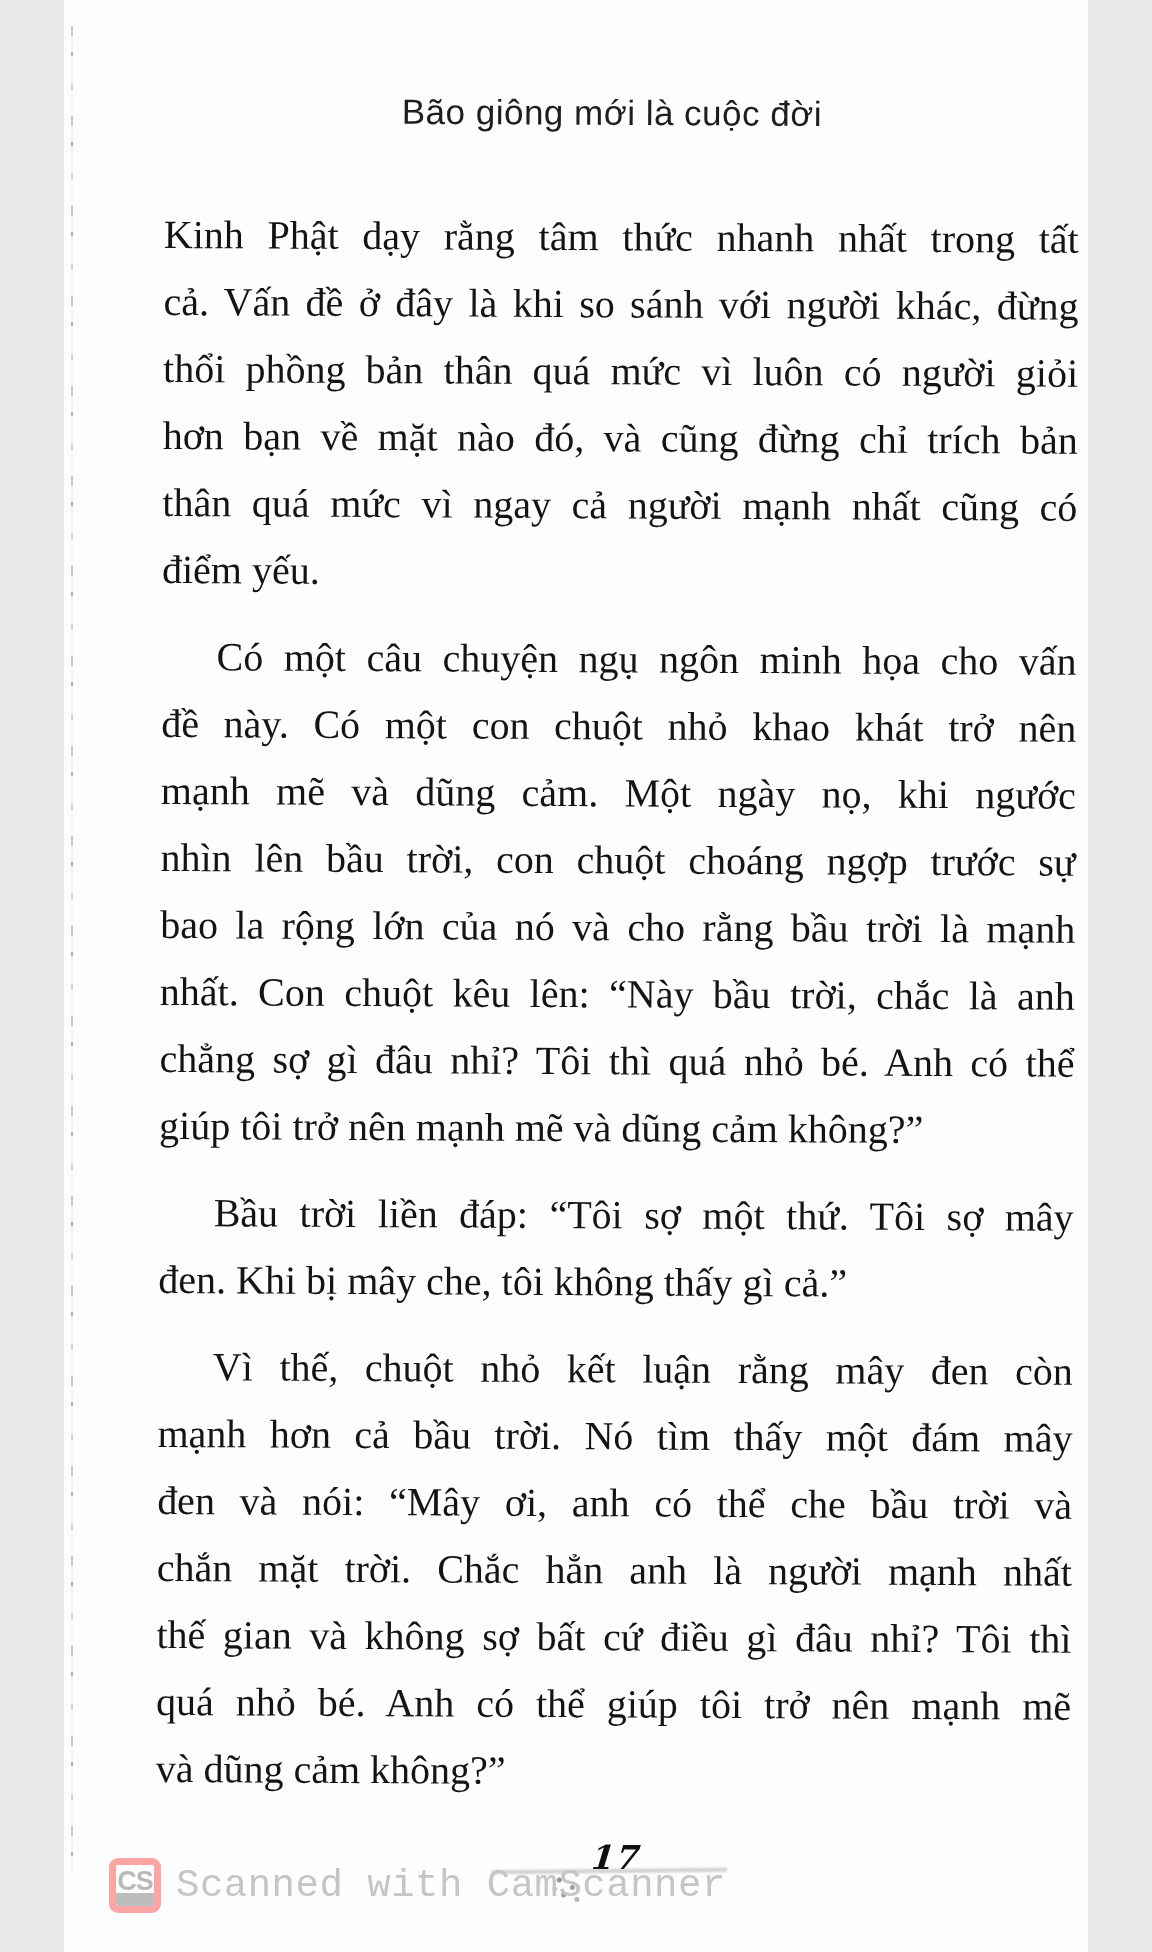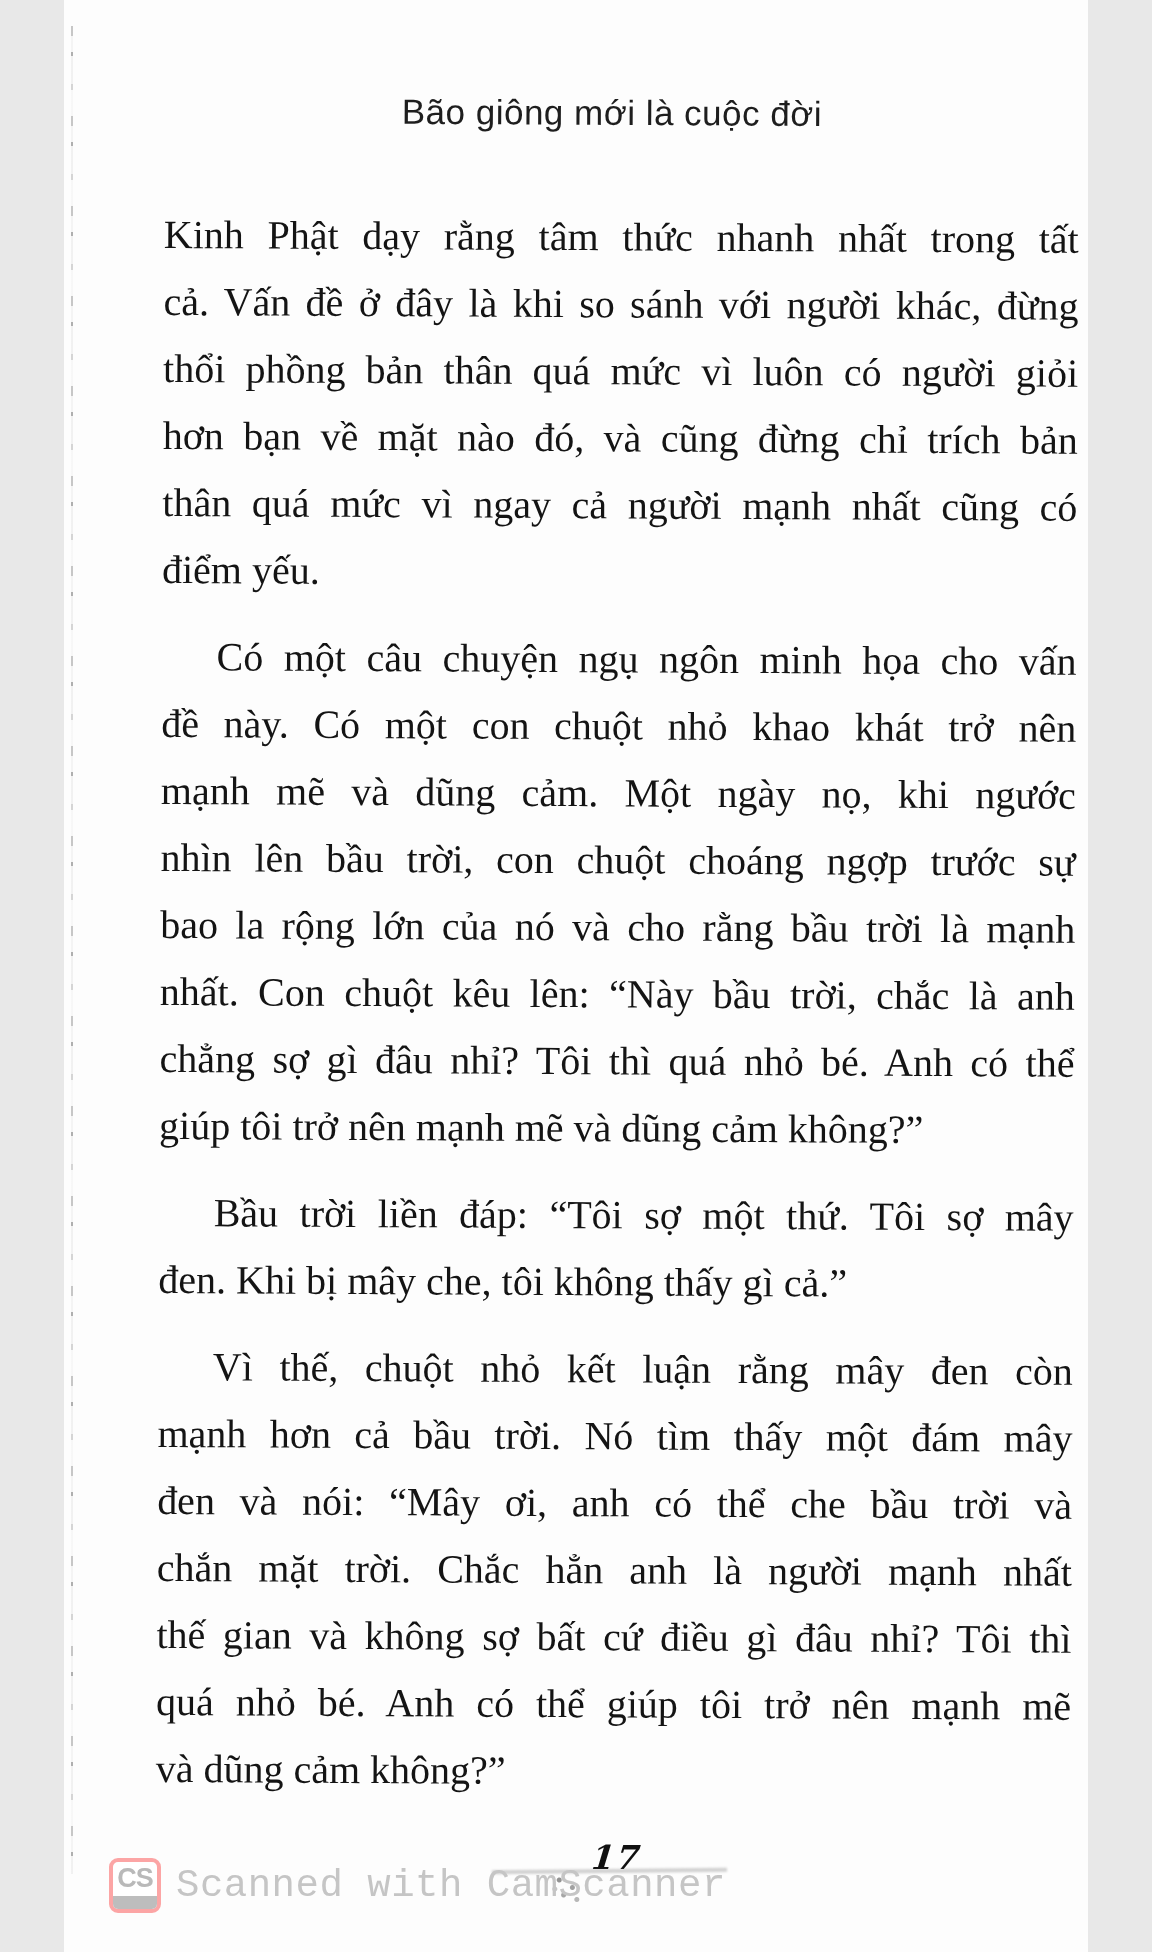--- a/index.html
+++ b/index.html
@@ -113,21 +113,21 @@
     top: 1858px;
     display: flex;
     align-items: center;
     gap: 15px;
   }
   .cs-logo {
     position: relative;
     width: 52px;
     height: 55px;
     box-sizing: border-box;
-    border: 4px solid #fca5a5;
+    border: 7px solid #fca5a5;
     border-radius: 9px;
     background: #ffffff;
     overflow: hidden;
     flex: 0 0 auto;
   }
   .cs-letters {
     display: block;
     text-align: center;
     font-family: "Liberation Sans", "DejaVu Sans", sans-serif;
     font-weight: bold;

